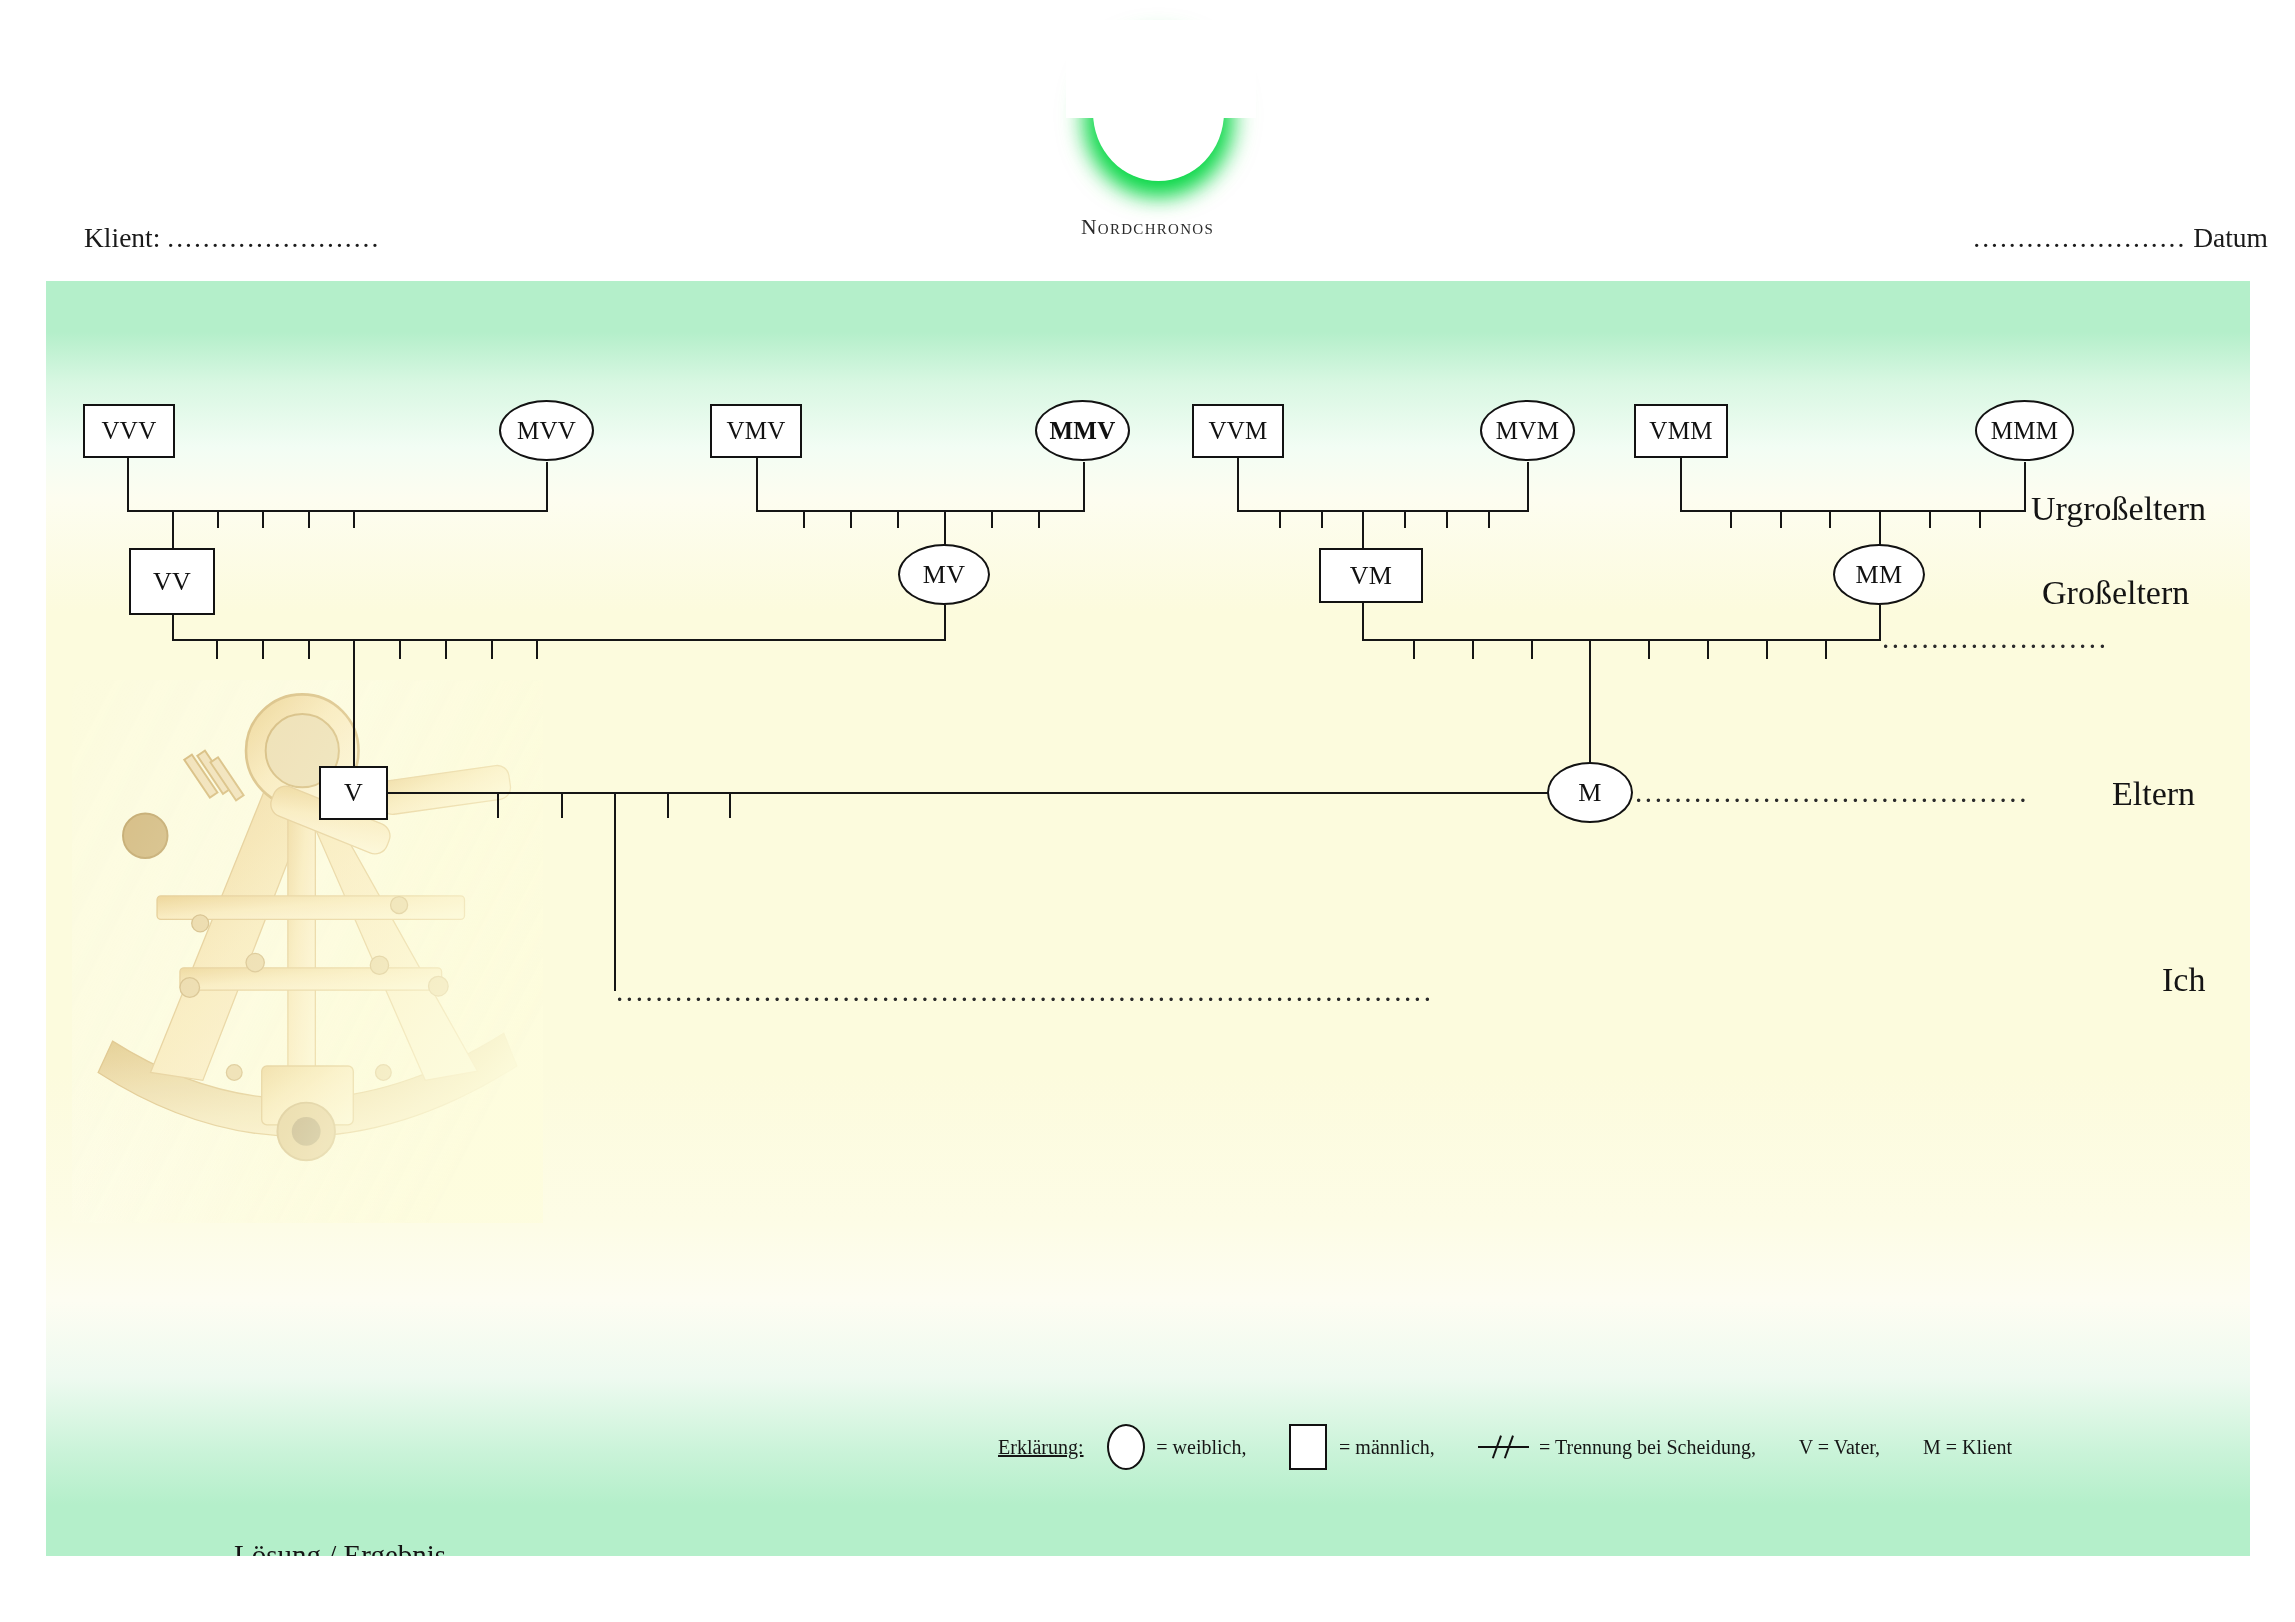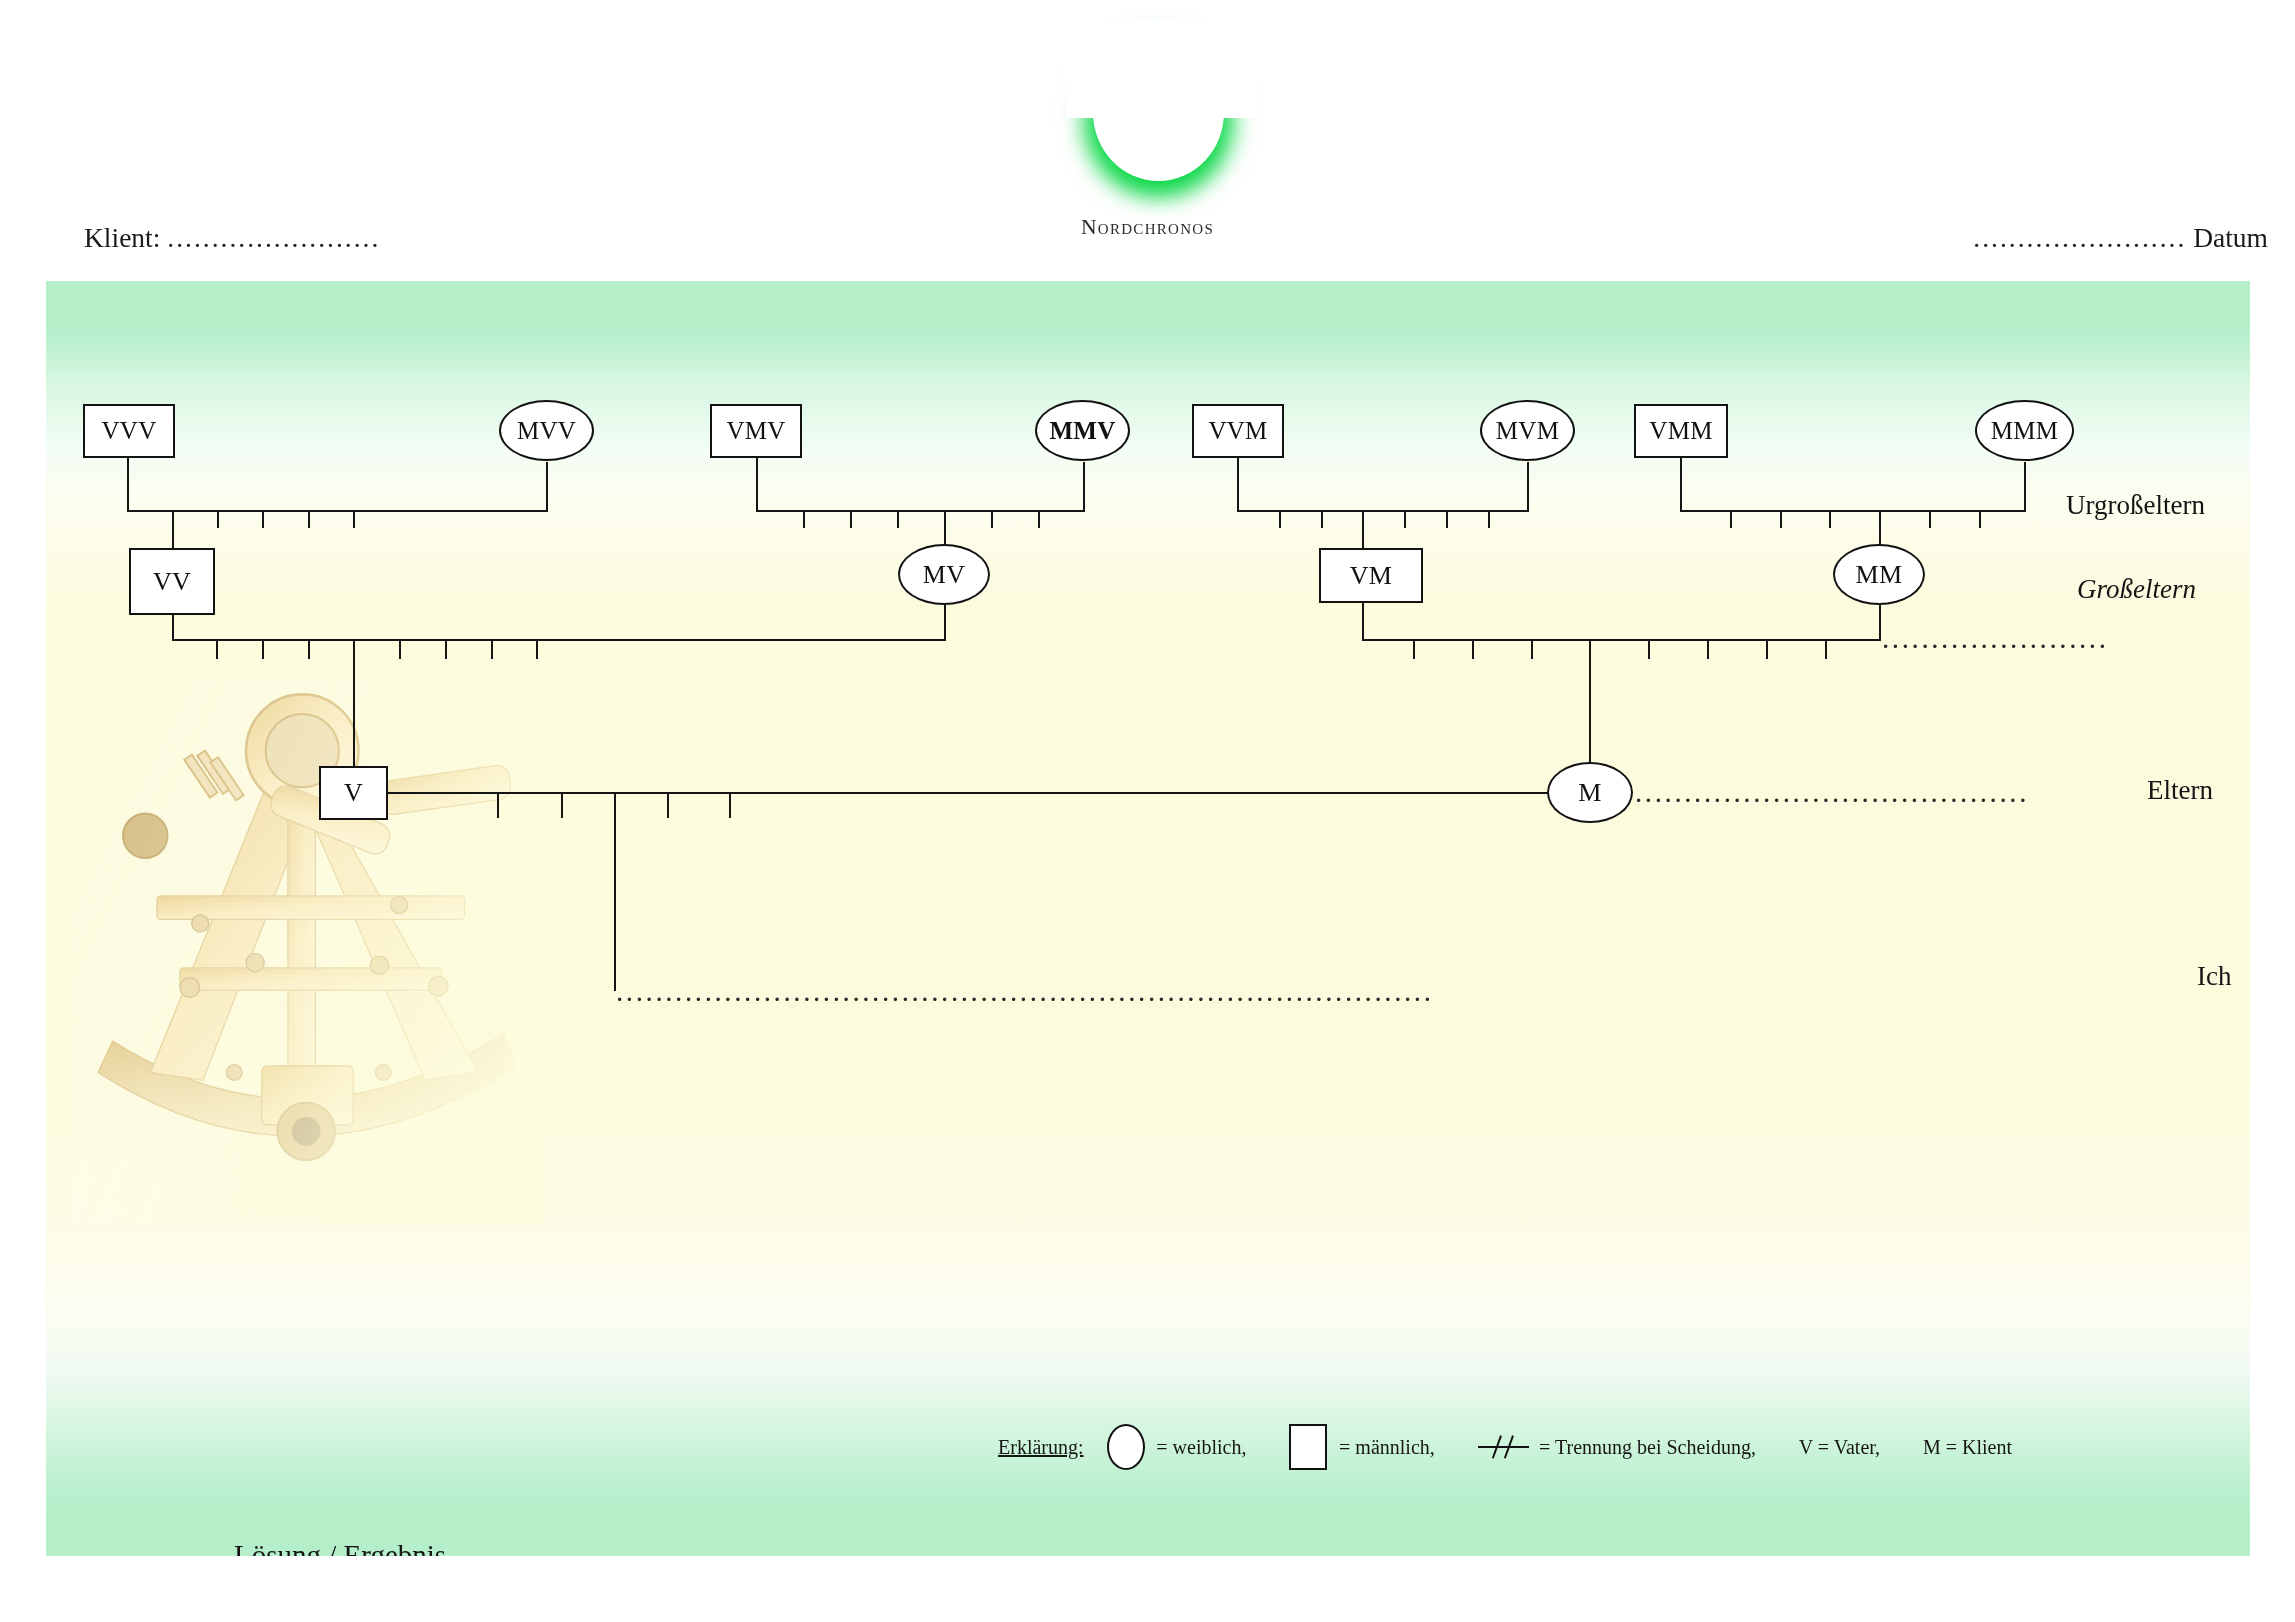--- a/index.html
+++ b/index.html
@@ -116,25 +116,24 @@
   .tick {
     position: absolute;
     width: 2px;
     background: #151515;
     z-index: 3;
   }
 
   
   .gen-label {
     position: absolute;
-    font-size: 27px;
+    font-size: 34px;
     color: #141414;
     white-space: nowrap;
     z-index: 6;
-    margin-left: 35px;
   }
   .leader {
     position: absolute;
     height: 29px;
     overflow: hidden;
     color: #2a2a2a;
     font-size: 29px;
     letter-spacing: 2.6px;
     line-height: 29px;
     white-space: nowrap;
@@ -383,21 +382,21 @@
   <div class="hline" style="left:341px; top:511px; width:1163px;"></div>
   <div class="tick" style="left:451px; top:511px; height:26px;"></div>
   <div class="tick" style="left:515px; top:511px; height:26px;"></div>
   <div class="tick" style="left:621px; top:511px; height:26px;"></div>
   <div class="tick" style="left:683px; top:511px; height:26px;"></div>
   <div class="vline" style="left:568px; top:511px; height:199px;"></div>
 
   <div class="gen-label" style="left:1985px; top:209px;">Urgroßeltern</div>
 
   <div class="leader" style="left:1836px; top:343px; width:307px;">.......................</div>
-  <div class="gen-label" style="left:1996px; top:293px;font-style:italic;">Großeltern</div>
+  <div class="gen-label" style="left:1996px; top:293px;">Großeltern</div>
 
   <div class="leader" style="left:1589px; top:497px; width:576px;">........................................</div>
   <div class="gen-label" style="left:2066px; top:494px;">Eltern</div>
 
   <div class="leader" style="left:570px; top:696px; width:1540px;">...................................................................................</div>
   <div class="gen-label" style="left:2116px; top:680px;">Ich</div>
 
   <div id="legend">
     <span class="lg-title">Erklärung:</span>
     <span class="lg-circle"></span>

